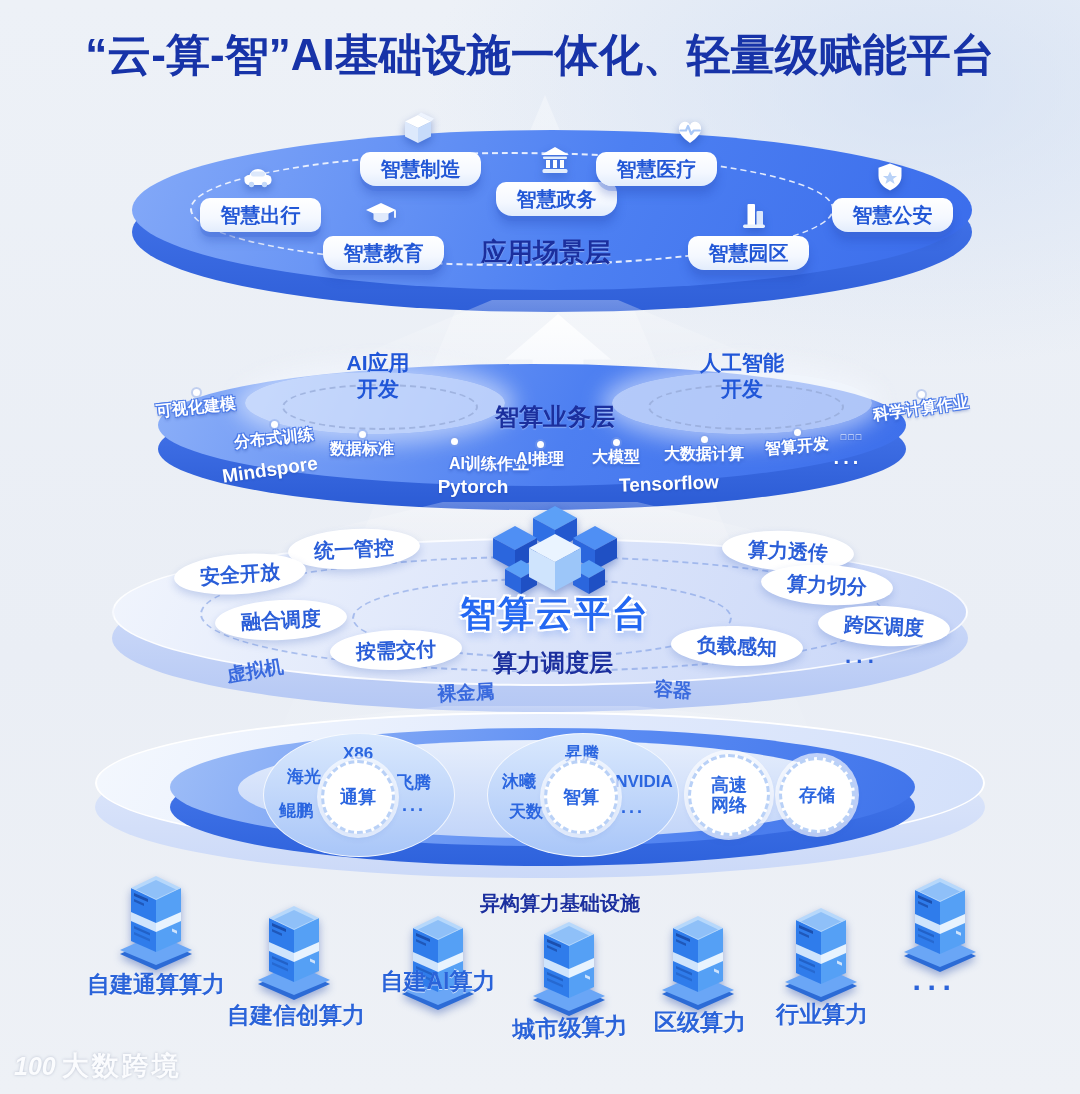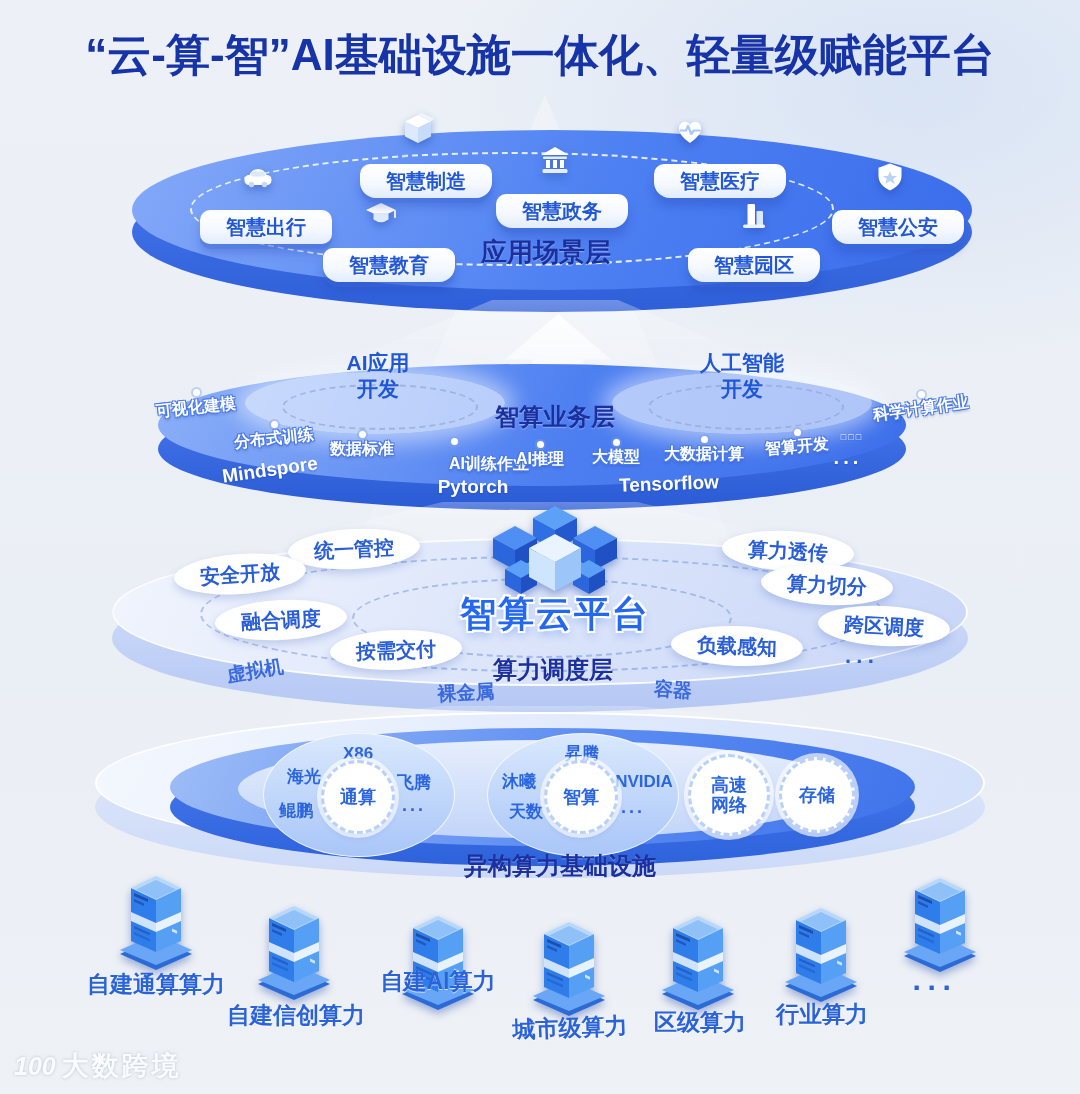--- a/index.html
+++ b/index.html
@@ -15,25 +15,24 @@
   .ell{position:absolute;border-radius:50%;}
   .grp{position:absolute;inset:0;}
   .beam{position:absolute;background:linear-gradient(180deg,rgba(255,255,255,.6),rgba(255,255,255,.05));}
   .title{
     position:absolute;left:0;top:26px;width:100%;text-align:center;
     font-size:44px;font-weight:900;color:#1733a8;letter-spacing:0px;white-space:nowrap;
   }
   .layer-lbl{position:absolute;font-weight:800;color:#1b2f9e;white-space:nowrap;text-shadow:0 1px 1px rgba(255,255,255,.35);}
   
   .cylb{
-    position:absolute;width:132px;height:34px;display:flex;align-items:center;justify-content:center;
+    position:absolute;width:121px;height:34px;display:flex;align-items:center;justify-content:center;
     background:linear-gradient(180deg,#ffffff 0%,#f4f8ff 60%,#e2ecfc 100%);
     border-radius:10px 10px 16px 16px;color:#2257d6;font-weight:800;font-size:20px;white-space:nowrap;
     box-shadow:0 5px 0 rgba(66,110,220,.30),0 9px 10px rgba(30,64,175,.28);
-    margin-top:12px;
   }
   .i3d{position:absolute;filter:drop-shadow(0 4px 4px rgba(25,65,165,.4));}
   .dashw{position:absolute;border:2px dashed rgba(255,255,255,.85);border-radius:50%;}
   .dashg{position:absolute;border:2px dashed rgba(150,170,215,.75);border-radius:50%;}
   .dashb{position:absolute;border:2px dashed rgba(108,143,224,.5);border-radius:50%;}
   
   .cone{position:absolute;border-radius:50%;background:rgba(244,248,255,.62);box-shadow:0 0 22px 10px rgba(244,248,255,.55);}
   .cone-txt{position:absolute;color:#2056d8;font-weight:900;font-size:21px;line-height:1.22;text-align:center;white-space:pre-line;}
   .itm{
     position:absolute;color:#fff;font-weight:800;font-size:16px;white-space:nowrap;
@@ -187,21 +186,21 @@
     <div class="cylb" style="left:360px;top:152px;">智慧制造</div>
 
     <svg class="i3d" style="left:537px;top:144px" width="36" height="34" viewBox="0 0 36 34">
         <use href="#ic-gov"></use>
       </svg>
     <div class="cylb" style="left:496px;top:182px;">智慧政务</div>
 
     <svg class="i3d" style="left:672px;top:114px" width="36" height="34" viewBox="0 0 36 34">
         <use href="#ic-med"></use>
       </svg>
-    <div class="cylb" style="left:654px;top:152px;">智慧医疗</div>
+    <div class="cylb" style="left:596px;top:152px;">智慧医疗</div>
 
     <svg class="i3d" style="left:735px;top:198px" width="36" height="34" viewBox="0 0 36 34">
         <use href="#ic-park"></use>
       </svg>
     <div class="cylb" style="left:688px;top:236px;">智慧园区</div>
 
     <svg class="i3d" style="left:872px;top:160px" width="36" height="34" viewBox="0 0 36 34">
         <use href="#ic-shield"></use>
       </svg>
     <div class="cylb" style="left:832px;top:198px;">智慧公安</div>
@@ -259,21 +258,21 @@
   <div class="grp">
     <div class="ell" style="left:112px;top:564px;width:856px;height:148px;background:linear-gradient(180deg,#d6e1fa 0%,#b4c7f4 100%);"></div>
     <div class="ell" style="left:112px;top:538px;width:856px;height:148px;background:linear-gradient(115deg,#f1f5fd 0%,#dbe4fa 50%,#c8d6f8 100%);border:2px solid rgba(255,255,255,.85);box-sizing:border-box;"></div>
     <div class="dashb" style="left:200px;top:556px;width:680px;height:112px;"></div>
     <div class="dashb" style="left:352px;top:578px;width:376px;height:76px;"></div>
 
     <svg class="i3d ctr" style="left:555px;top:550px;" width="160" height="92" viewBox="0 0 160 92">
         <use href="#sv-cubes"></use>
       </svg>
     <div class="platform ctr" style="left:555px;top:614px;">智算云平台</div>
-    <div class="layer-lbl" style="left:553px;top:663px;font-size:24px;transform:translate(-50%,-50%);margin-top:7px;">算力调度层</div>
+    <div class="layer-lbl" style="left:553px;top:663px;font-size:24px;transform:translate(-50%,-50%);">算力调度层</div>
 
     <div class="pill ctr" style="left:354px;top:549px;transform:translate(-50%,-50%) rotate(-3deg);">统一管控</div>
     <div class="pill ctr" style="left:240px;top:574px;transform:translate(-50%,-50%) rotate(-4deg);">安全开放</div>
     <div class="pill ctr" style="left:281px;top:620px;transform:translate(-50%,-50%) rotate(-3deg);">融合调度</div>
     <div class="pill ctr" style="left:396px;top:650px;transform:translate(-50%,-50%) rotate(-2deg);">按需交付</div>
     <div class="pill ctr" style="left:788px;top:551px;transform:translate(-50%,-50%) rotate(3deg);">算力透传</div>
     <div class="pill ctr" style="left:827px;top:585px;transform:translate(-50%,-50%) rotate(3deg);">算力切分</div>
     <div class="pill ctr" style="left:884px;top:626px;transform:translate(-50%,-50%) rotate(3deg);">跨区调度</div>
     <div class="pill ctr" style="left:737px;top:646px;transform:translate(-50%,-50%) rotate(2deg);">负载感知</div>
 
@@ -305,21 +304,21 @@
     <div class="chip ctr" style="left:519px;top:781px;">沐曦</div>
     <div class="chip ctr" style="left:526px;top:811px;">天数</div>
     <div class="chip ctr" style="left:644px;top:782px;">NVIDIA</div>
     <div class="ellipsis-b ctr" style="left:633px;top:812px;font-size:18px;letter-spacing:2px;">···</div>
     <div class="scallop ctr" style="left:581px;top:797px;width:68px;height:68px;">智算</div>
 
     <div class="scallop ctr" style="left:729px;top:795px;width:76px;height:76px;">高速
 网络</div>
     <div class="scallop ctr" style="left:817px;top:795px;width:70px;height:70px;">存储</div>
 
-    <div class="layer-lbl" style="left:560px;top:866px;font-size:24px;transform:translate(-50%,-50%);">异构算力基础设施</div>
+    <div class="layer-lbl" style="left:560px;top:903px;font-size:20px;transform:translate(-50%,-50%);">异构算力基础设施</div>
   </div>
 
   <div class="grp">
     <svg class="i3d" style="left:117px;top:866px" width="78" height="104" viewBox="0 0 78 104">
         <use href="#sv-server"></use>
       </svg>
     <svg class="i3d" style="left:255px;top:896px" width="78" height="104" viewBox="0 0 78 104">
         <use href="#sv-server"></use>
       </svg>
     <svg class="i3d" style="left:399px;top:906px" width="78" height="104" viewBox="0 0 78 104">

